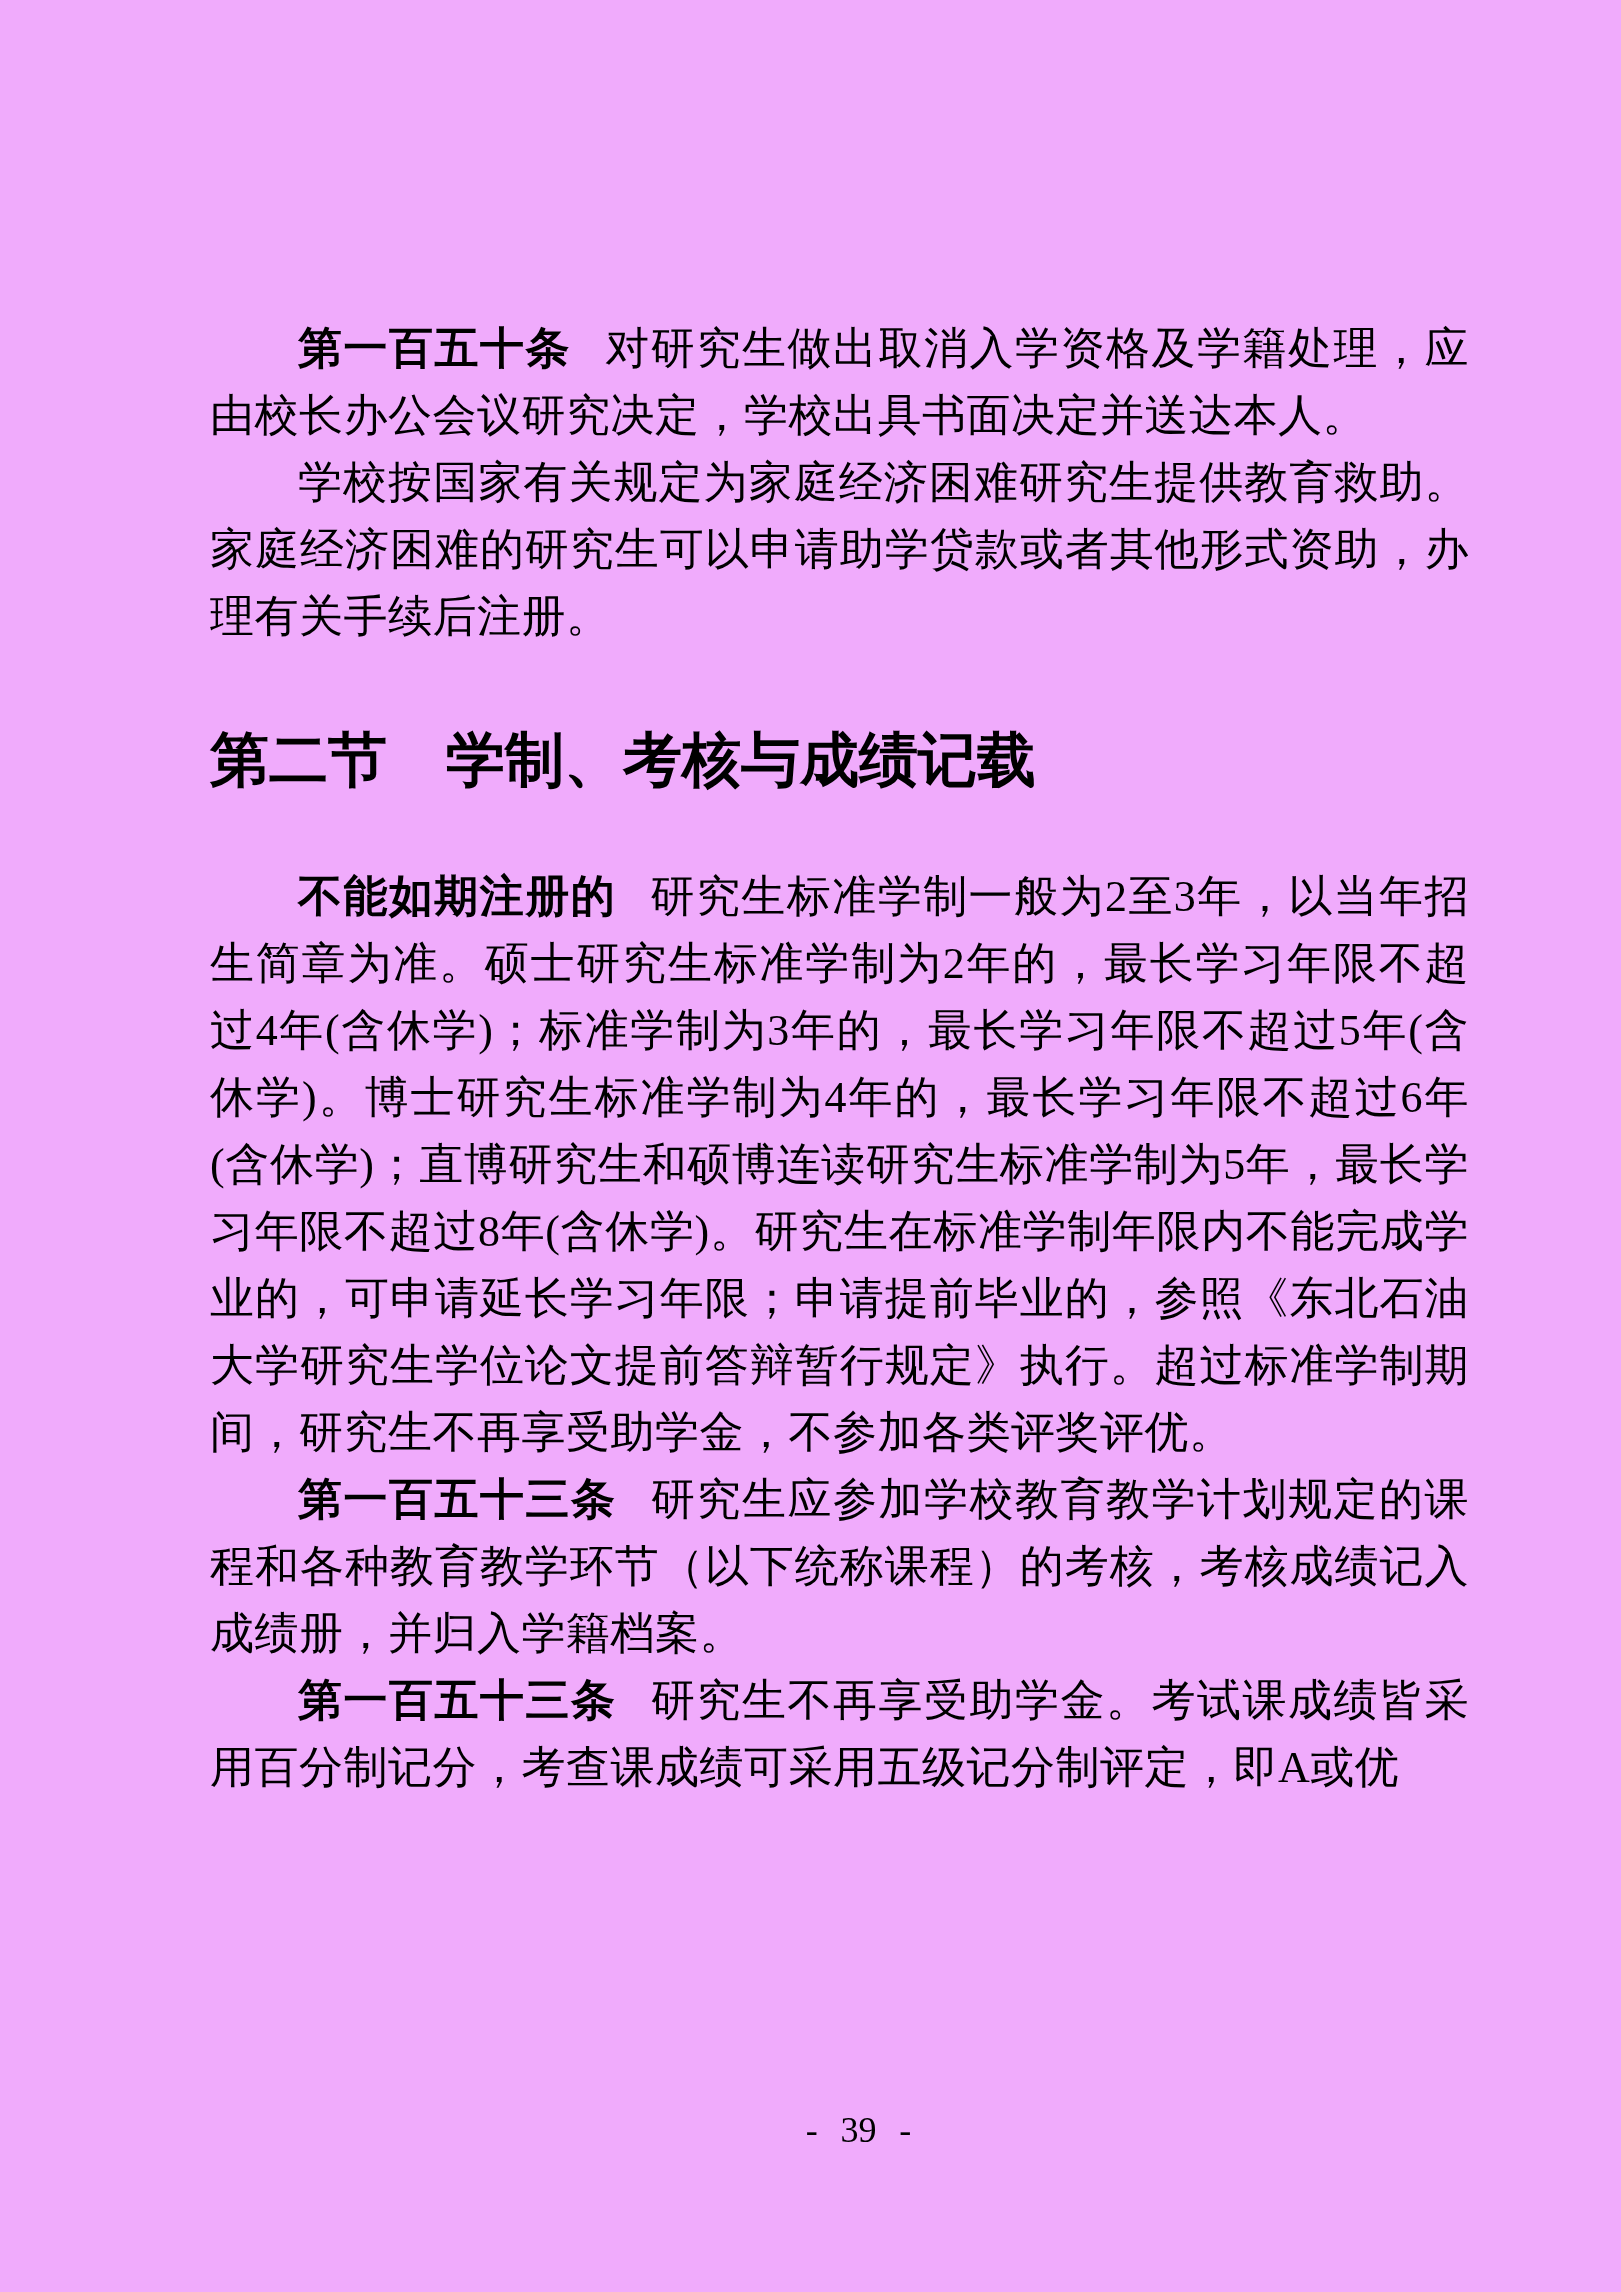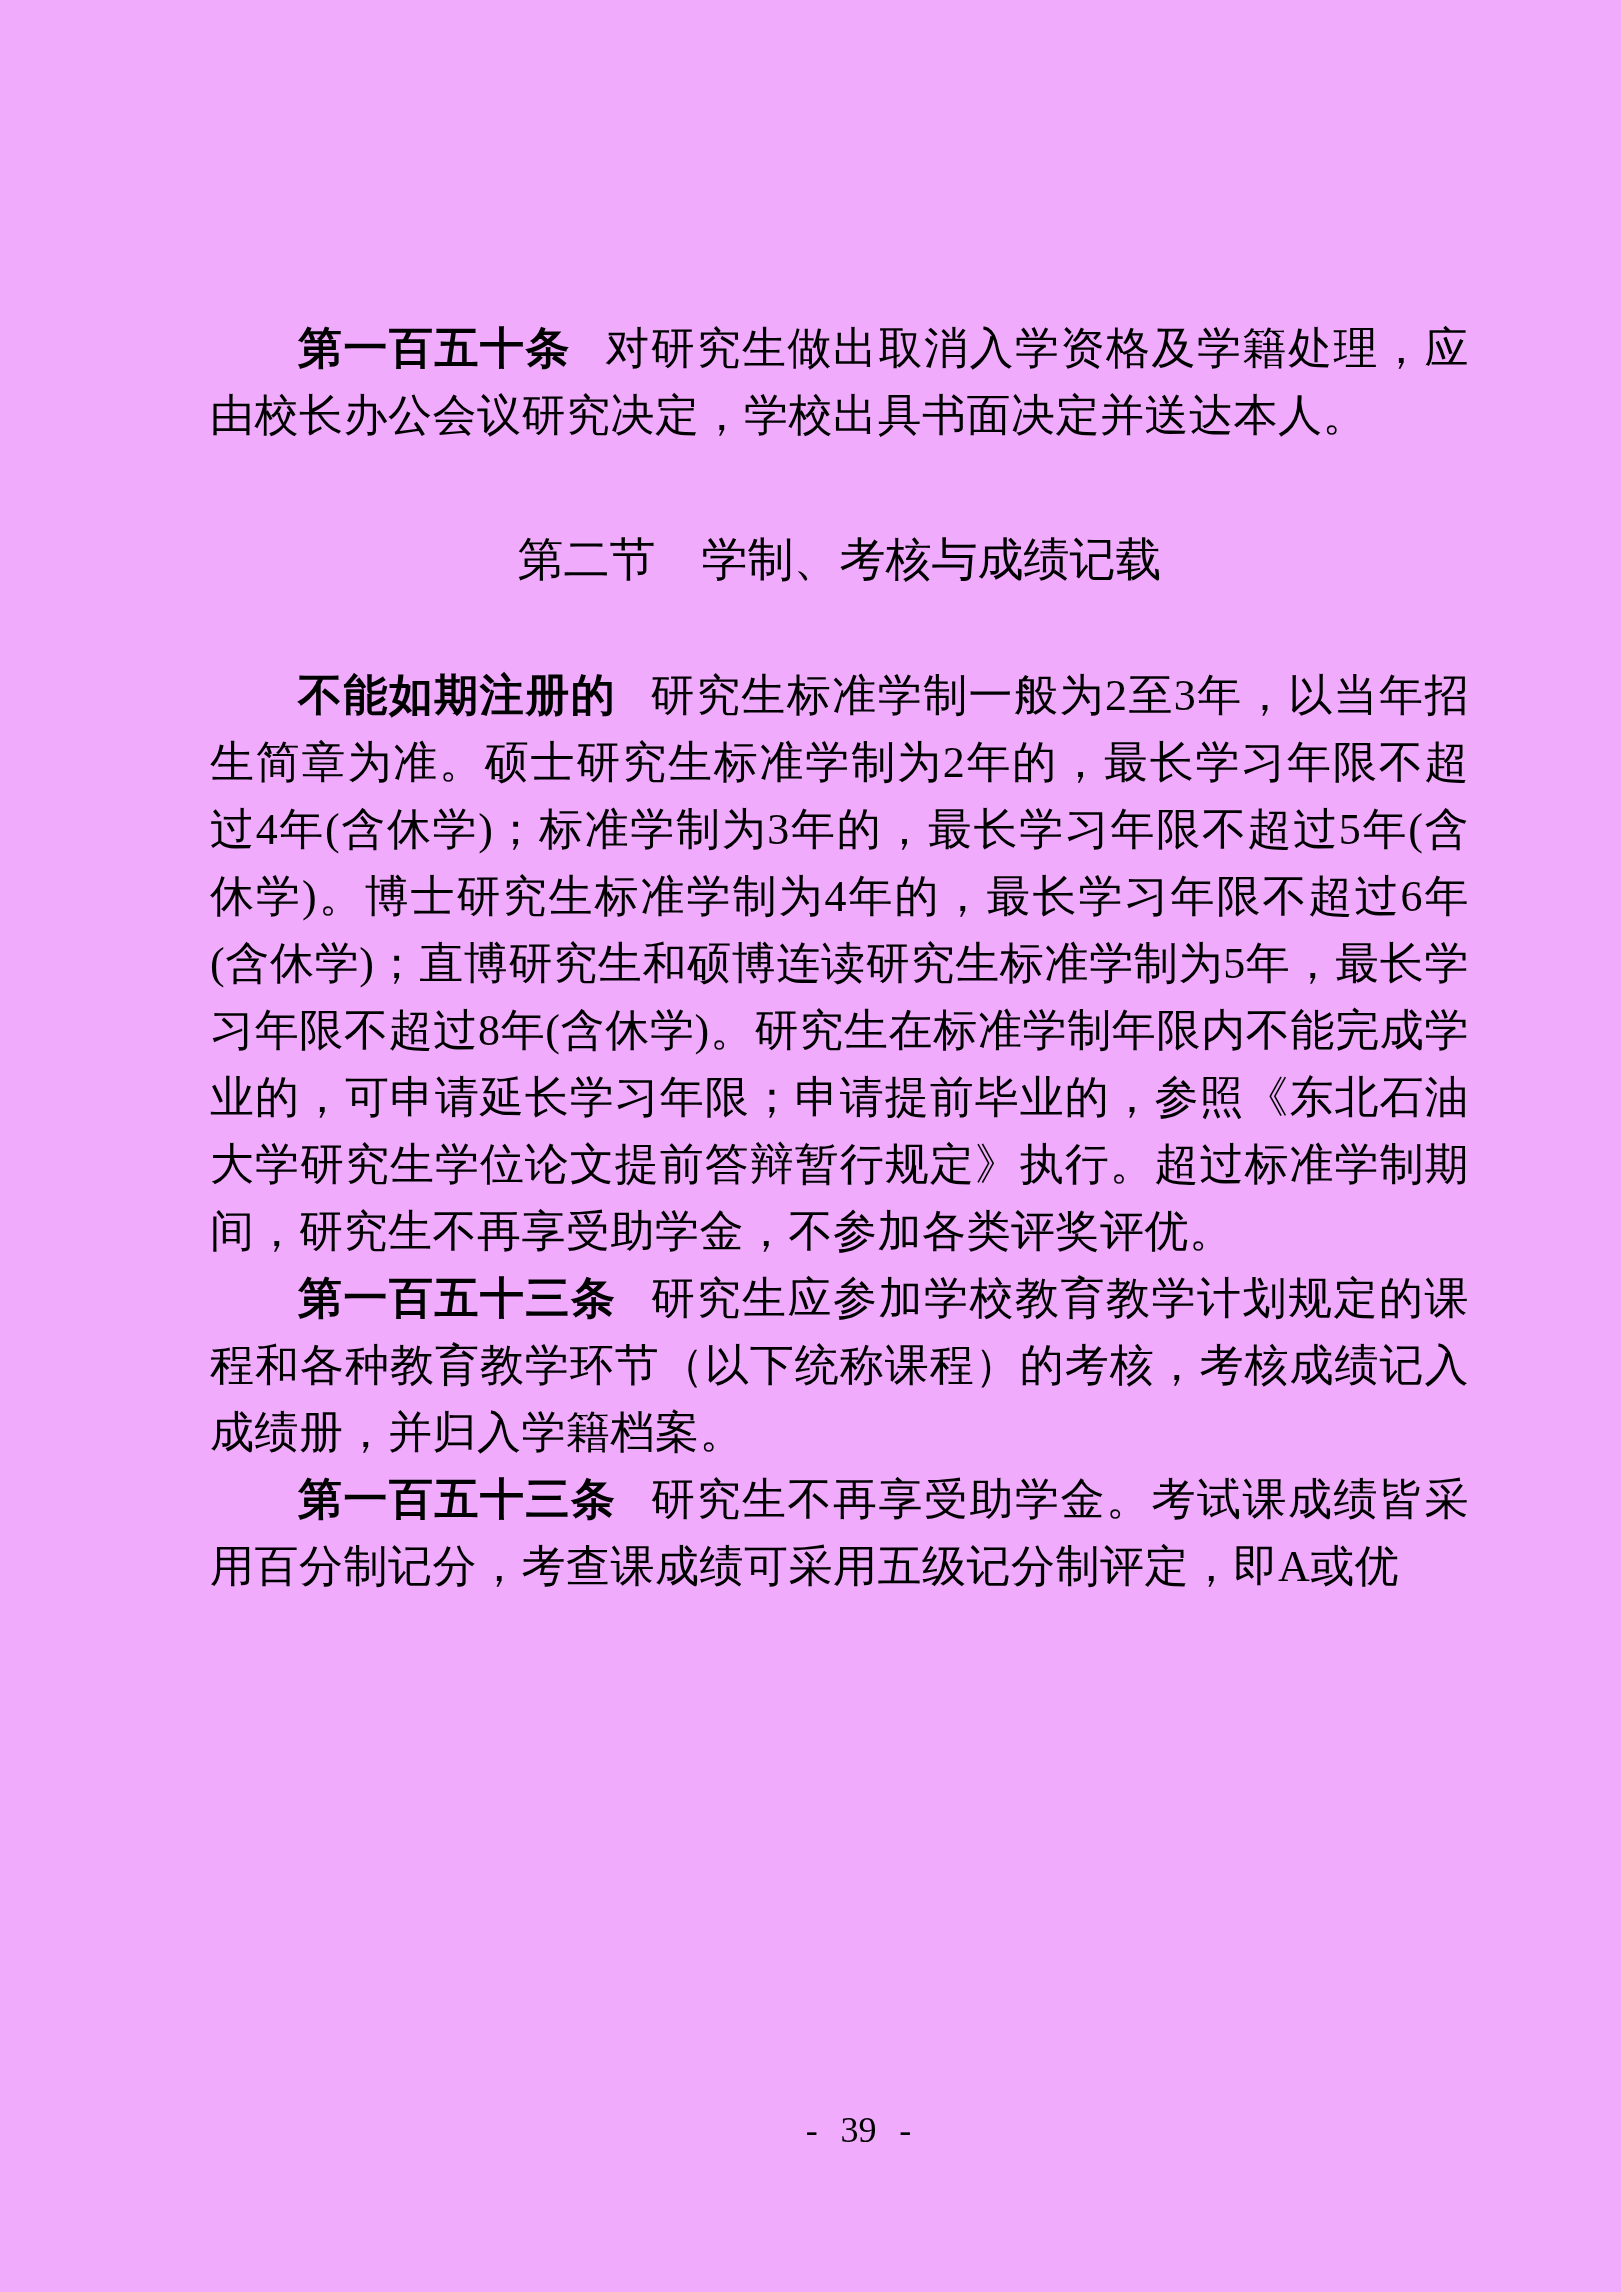--- a/index.html
+++ b/index.html
@@ -33,24 +33,23 @@
   .para-label {
     font-weight: bold;
     margin-right: 0.78em;
   }
   .para-label:empty {
     display: none;
     margin-right: 0;
   }
   .section-heading {
     margin: 77px 0 69px 0;
-    font-size: 46px;
+    font-size: 59px;
     line-height: 67px;
-    font-weight: normal;
-    text-align: center;
+    font-weight: bold;
     text-indent: 0;
   }
   .page-number {
     position: absolute;
     left: 0;
     top: 2109px;
     width: 100%;
     text-align: center;
     font-size: 36px;
     line-height: 43px;
@@ -61,20 +60,21 @@
 </style>
 </head>
 <body>
 
 <div class="page">
   <div class="content">
 
     <p class="para"><span class="para-label">第一百五十条</span><span>对研究生做出取消入学资格及学籍处理，应由校长办公会议研究决定，学校出具书面决定并送达本人。</span></p>
 
 
+    <p class="para"><span>学校按国家有关规定为家庭经济困难研究生提供教育救助。家庭经济困难的研究生可以申请助学贷款或者其他形式资助，办理有关手续后注册。</span></p>
 
     <h2 class="section-heading">第二节　学制、考核与成绩记载</h2>
 
     <p class="para"><span class="para-label">不能如期注册的</span><span>研究生标准学制一般为2至3年，以当年招生简章为准。硕士研究生标准学制为2年的，最长学习年限不超过4年(含休学)；标准学制为3年的，最长学习年限不超过5年(含休学)。博士研究生标准学制为4年的，最长学习年限不超过6年(含休学)；直博研究生和硕博连读研究生标准学制为5年，最长学习年限不超过8年(含休学)。研究生在标准学制年限内不能完成学业的，可申请延长学习年限；申请提前毕业的，参照《东北石油大学研究生学位论文提前答辩暂行规定》执行。超过标准学制期间，研究生不再享受助学金，不参加各类评奖评优。</span></p>
 
     <p class="para"><span class="para-label">第一百五十三条</span><span>研究生应参加学校教育教学计划规定的课程和各种教育教学环节（以下统称课程）的考核，考核成绩记入成绩册，并归入学籍档案。</span></p>
 
     <p class="para"><span class="para-label">第一百五十三条</span><span>研究生不再享受助学金。考试课成绩皆采用百分制记分，考查课成绩可采用五级记分制评定，即A或优</span></p>
 
   </div>

